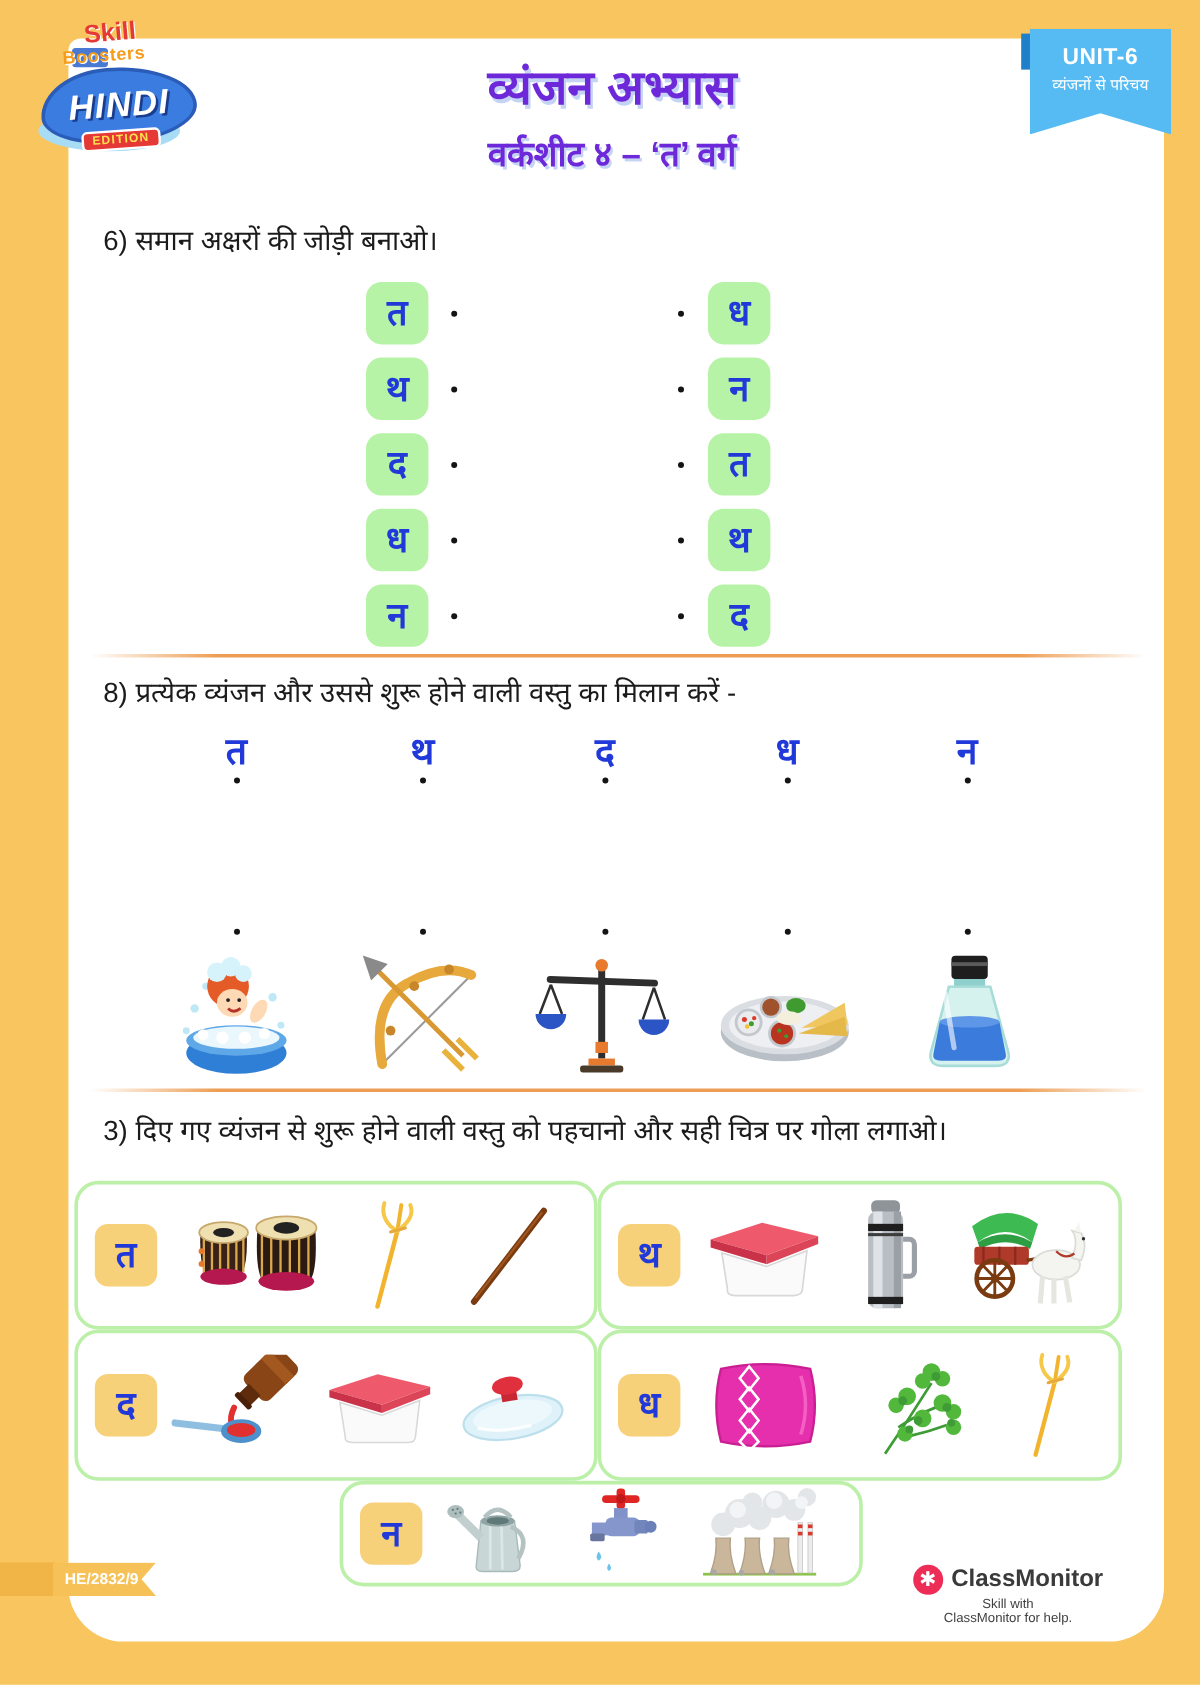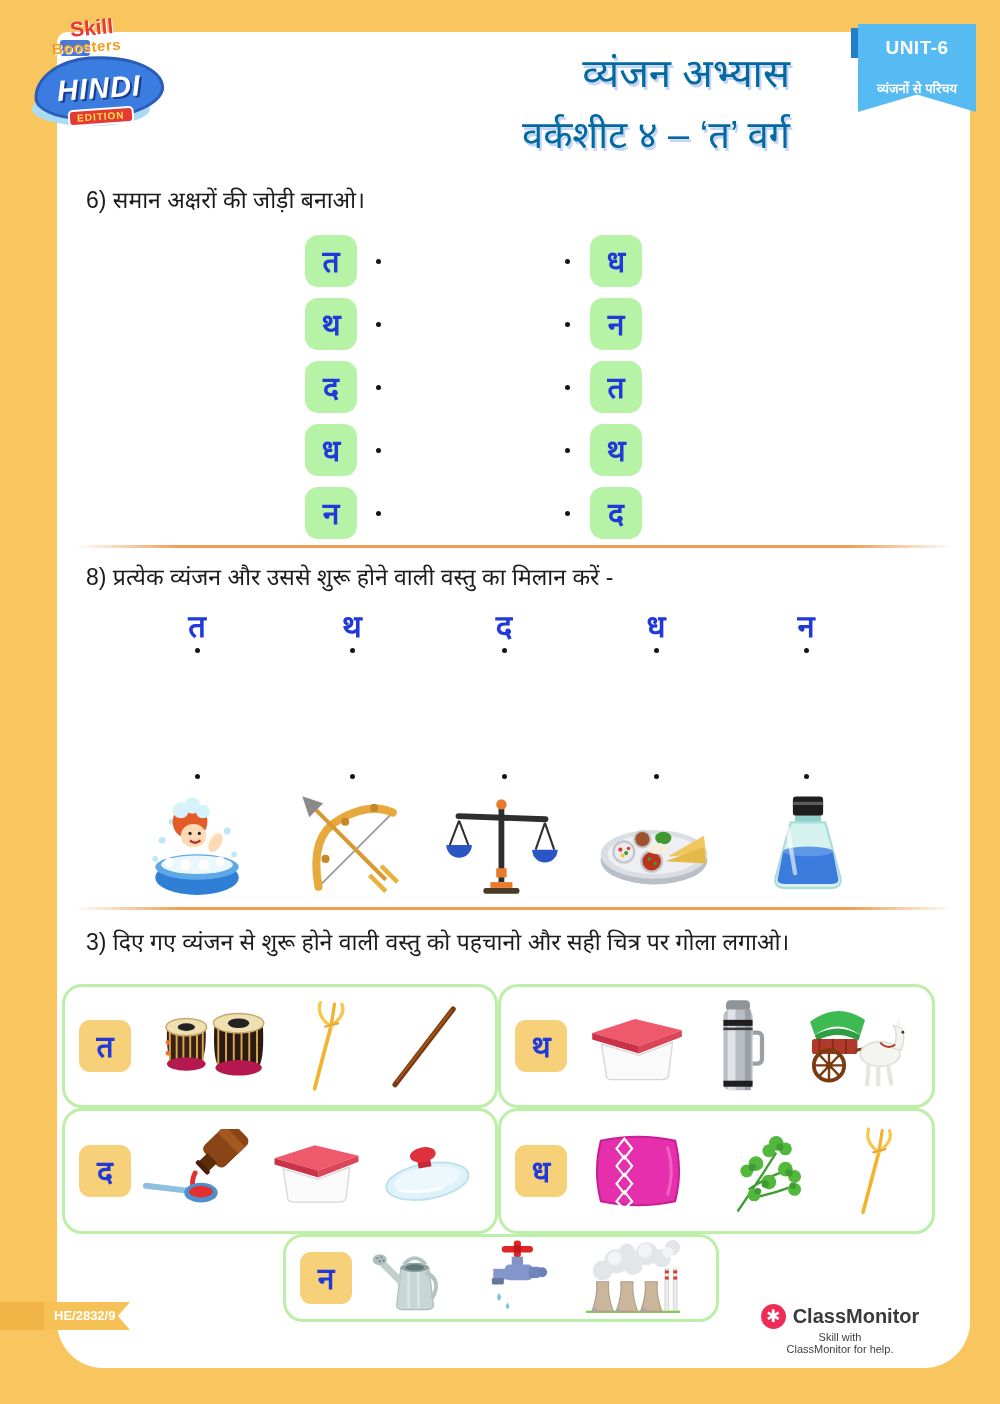--- a/index.html
+++ b/index.html
@@ -26,31 +26,31 @@
   .logo .blob{position:absolute;left:8px;top:40px;width:124px;height:58px;
     background:#3B7CE0;border:3px solid #2A5CB8;border-radius:44% 56% 52% 48%/60% 55% 45% 40%;
     transform:rotate(-4deg);display:flex;align-items:center;justify-content:center}
   .logo .blob span{color:#fff;font-weight:bold;font-size:29px;font-style:italic;
     letter-spacing:1px;text-shadow:2px 2px 0 #1A3C8C}
   .logo .edition{position:absolute;left:42px;top:92px;background:#E53935;color:#FFE14D;
     border:2px solid #fff;border-radius:5px;font-size:10px;font-weight:bold;
     padding:1px 7px;letter-spacing:1px;transform:rotate(-4deg)}
 
   
-  .title{position:absolute;left:230px;top:44px;width:560px;text-align:right;
-    color:#0369a1;font-weight:normal}
+  .title{position:absolute;left:230px;top:44px;width:560px;text-align:center;
+    color:#6d28d9;font-weight:bold}
   .title .l1{font-size:40px;text-shadow:2px 3px 0 #C5D4F4}
-  .title .l2{font-size:38px;margin-top:8px;text-shadow:2px 3px 0 #C5D4F4}
+  .title .l2{font-size:29px;margin-top:8px;text-shadow:2px 3px 0 #C5D4F4}
 
   
   .unit-tab{position:absolute;left:851px;top:28px;width:14px;height:30px;background:#1F7FC8}
   .unit{position:absolute;left:858px;top:24px;width:118px;height:88px;background:#56BBF2;
     clip-path:polygon(0 0,100% 0,100% 100%,50% 80%,0 100%);color:#fff;text-align:center;z-index:5}
   .unit .u1{font-size:19px;font-weight:bold;margin-top:13px;letter-spacing:.5px}
-  .unit .u2{font-size:13px;font-weight:bold;margin-top:20px}
+  .unit .u2{font-size:13px;font-weight:normal;margin-top:2px}
 
   
   .q{position:absolute;left:86px;font-size:23px;color:#1b1b1b}
 
   .gtile{position:absolute;width:52px;height:52px;border-radius:13px;background:#B7F3A6;
     color:#2139D8;font-size:30px;font-weight:bold;text-align:center;line-height:54px}
   .ytile{width:52px;height:52px;border-radius:11px;background:#F7D07A;color:#2139D8;
     font-size:30px;font-weight:bold;text-align:center;line-height:54px;flex:0 0 52px}
   .dot{position:absolute;width:5px;height:5px;border-radius:50%;background:#141414}
 

